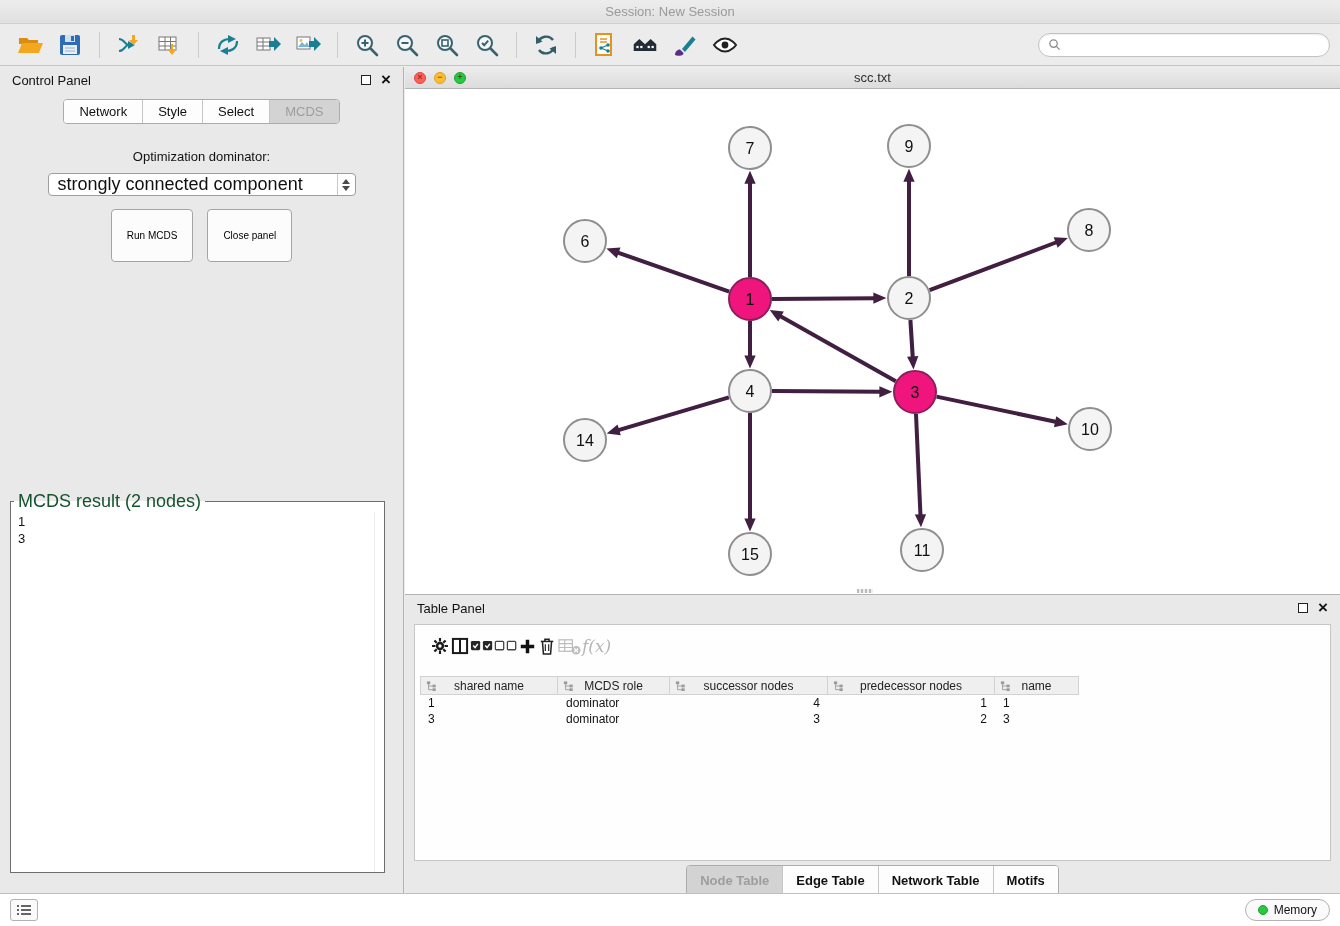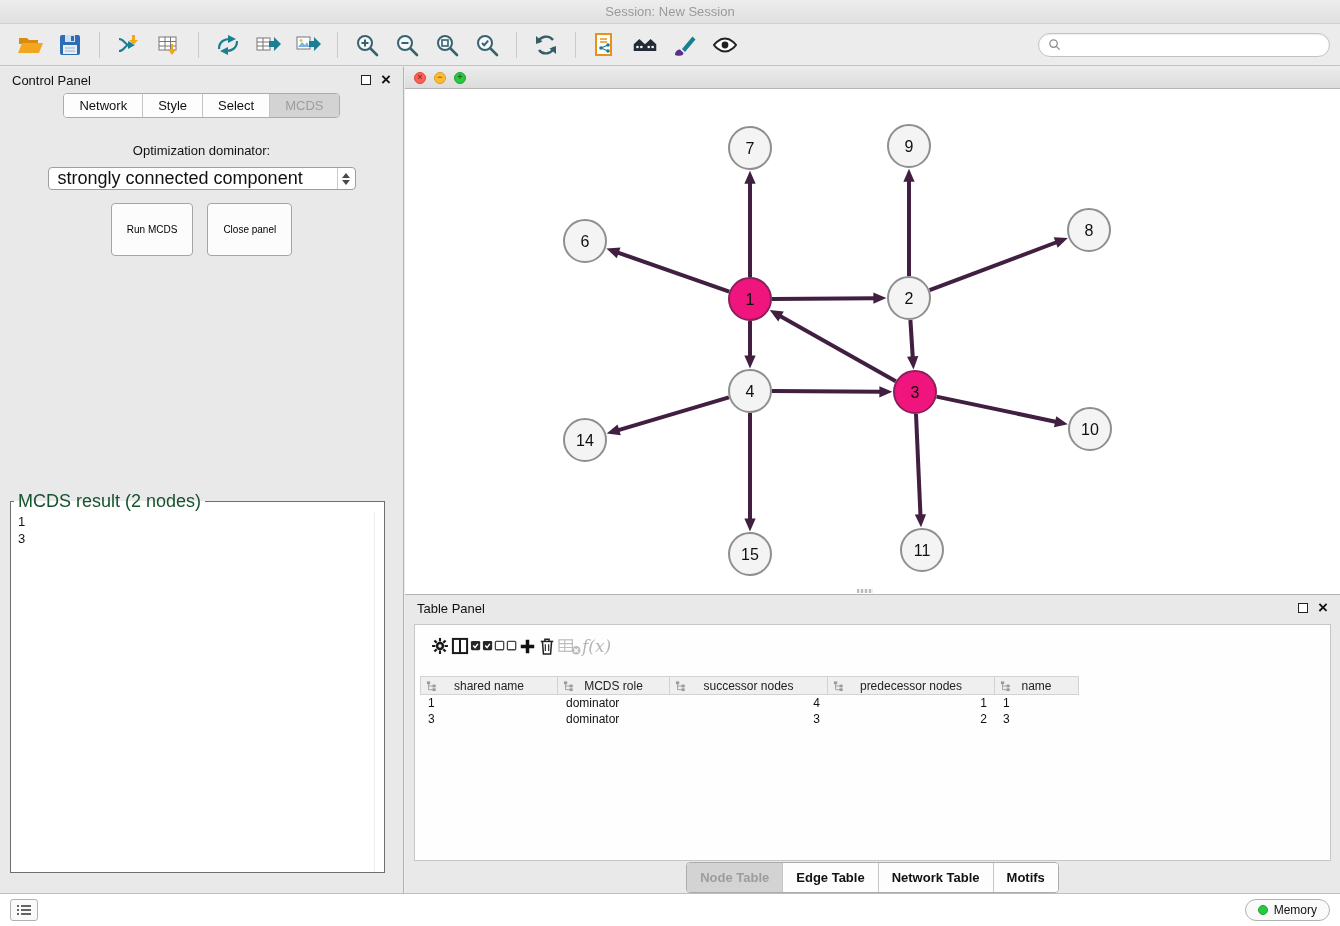--- a/index.html
+++ b/index.html
@@ -26,21 +26,21 @@
   
   .main { position: absolute; top: 67px; left: 0; right: 0; bottom: 33px; }
 
   
   .control-panel { position: absolute; left: 0; top: 0; width: 404px; height: 100%; background: #e9e9e9;
                    border-right: 1px solid #b3b3b3; }
   .panel-header { height: 26px; display: flex; align-items: center; padding: 0 12px; font-size: 13px; color: #111; }
   .win-controls { margin-left: auto; display: flex; align-items: center; gap: 10px; }
   .float-icon { width: 10px; height: 10px; border: 1.5px solid #222; display: inline-block; background: #fff; }
   .close-x { font-size: 17px; font-weight: bold; line-height: 10px; color: #111; }
-  .seg-bar { display: flex; justify-content: center; margin: 0 auto 0; width: fit-content;
+  .seg-bar { display: flex; justify-content: center; margin: 6px auto 0; width: fit-content;
              border: 1px solid #ababab; border-radius: 4px; overflow: hidden; background: #fdfdfd; }
   .seg { padding: 4px 15px; font-size: 13px; color: #111; background: #fdfdfd; border-left: 1px solid #c6c6c6; white-space: nowrap; }
   .seg:first-child { border-left: none; }
   .seg.active { background: #d3d3d3; color: #9d9d9d; }
   .opt-label { text-align: center; font-size: 13px; margin-top: 25px; }
   .dropdown { width: 308px; height: 23px; margin: 9px auto 0; background: #fff; border: 1px solid #9e9e9e;
               border-radius: 4px; display: flex; align-items: center; font-size: 18px; padding-left: 9px; }
   .stepper { margin-left: auto; width: 18px; height: 100%; border-left: 1px solid #c9c9c9; display: flex;
              flex-direction: column; align-items: center; justify-content: center; gap: 2px; }
   .arr { width: 0; height: 0; border-left: 4px solid transparent; border-right: 4px solid transparent; }
@@ -286,20 +286,21 @@
 
     <div class="right-pane">
 
       <div class="network-window">
         <div class="mac-titlebar">
           <span class="lights">
             <span class="light red">×</span>
             <span class="light yellow">−</span>
             <span class="light green">+</span>
           </span>
+          <span class="mac-title">scc.txt</span>
         </div>
         <div class="net-canvas">
           <svg width="935" height="504" viewBox="0 0 935 504">
             <defs>
               <marker id="arrow" viewBox="0 0 12 12" refX="1.5" refY="6" markerWidth="14" markerHeight="13" orient="auto" markerUnits="userSpaceOnUse">
                 <path id="arrow-head" d="M0 0.8 L12 6 L0 11.2 Z" fill="#401f41"></path>
               </marker>
             </defs>
             <g>
                 <line x1="345.0" y1="187.0" x2="345.0" y2="92.0" stroke="#401f41" stroke-width="4" marker-end="url(#arrow)"></line>

